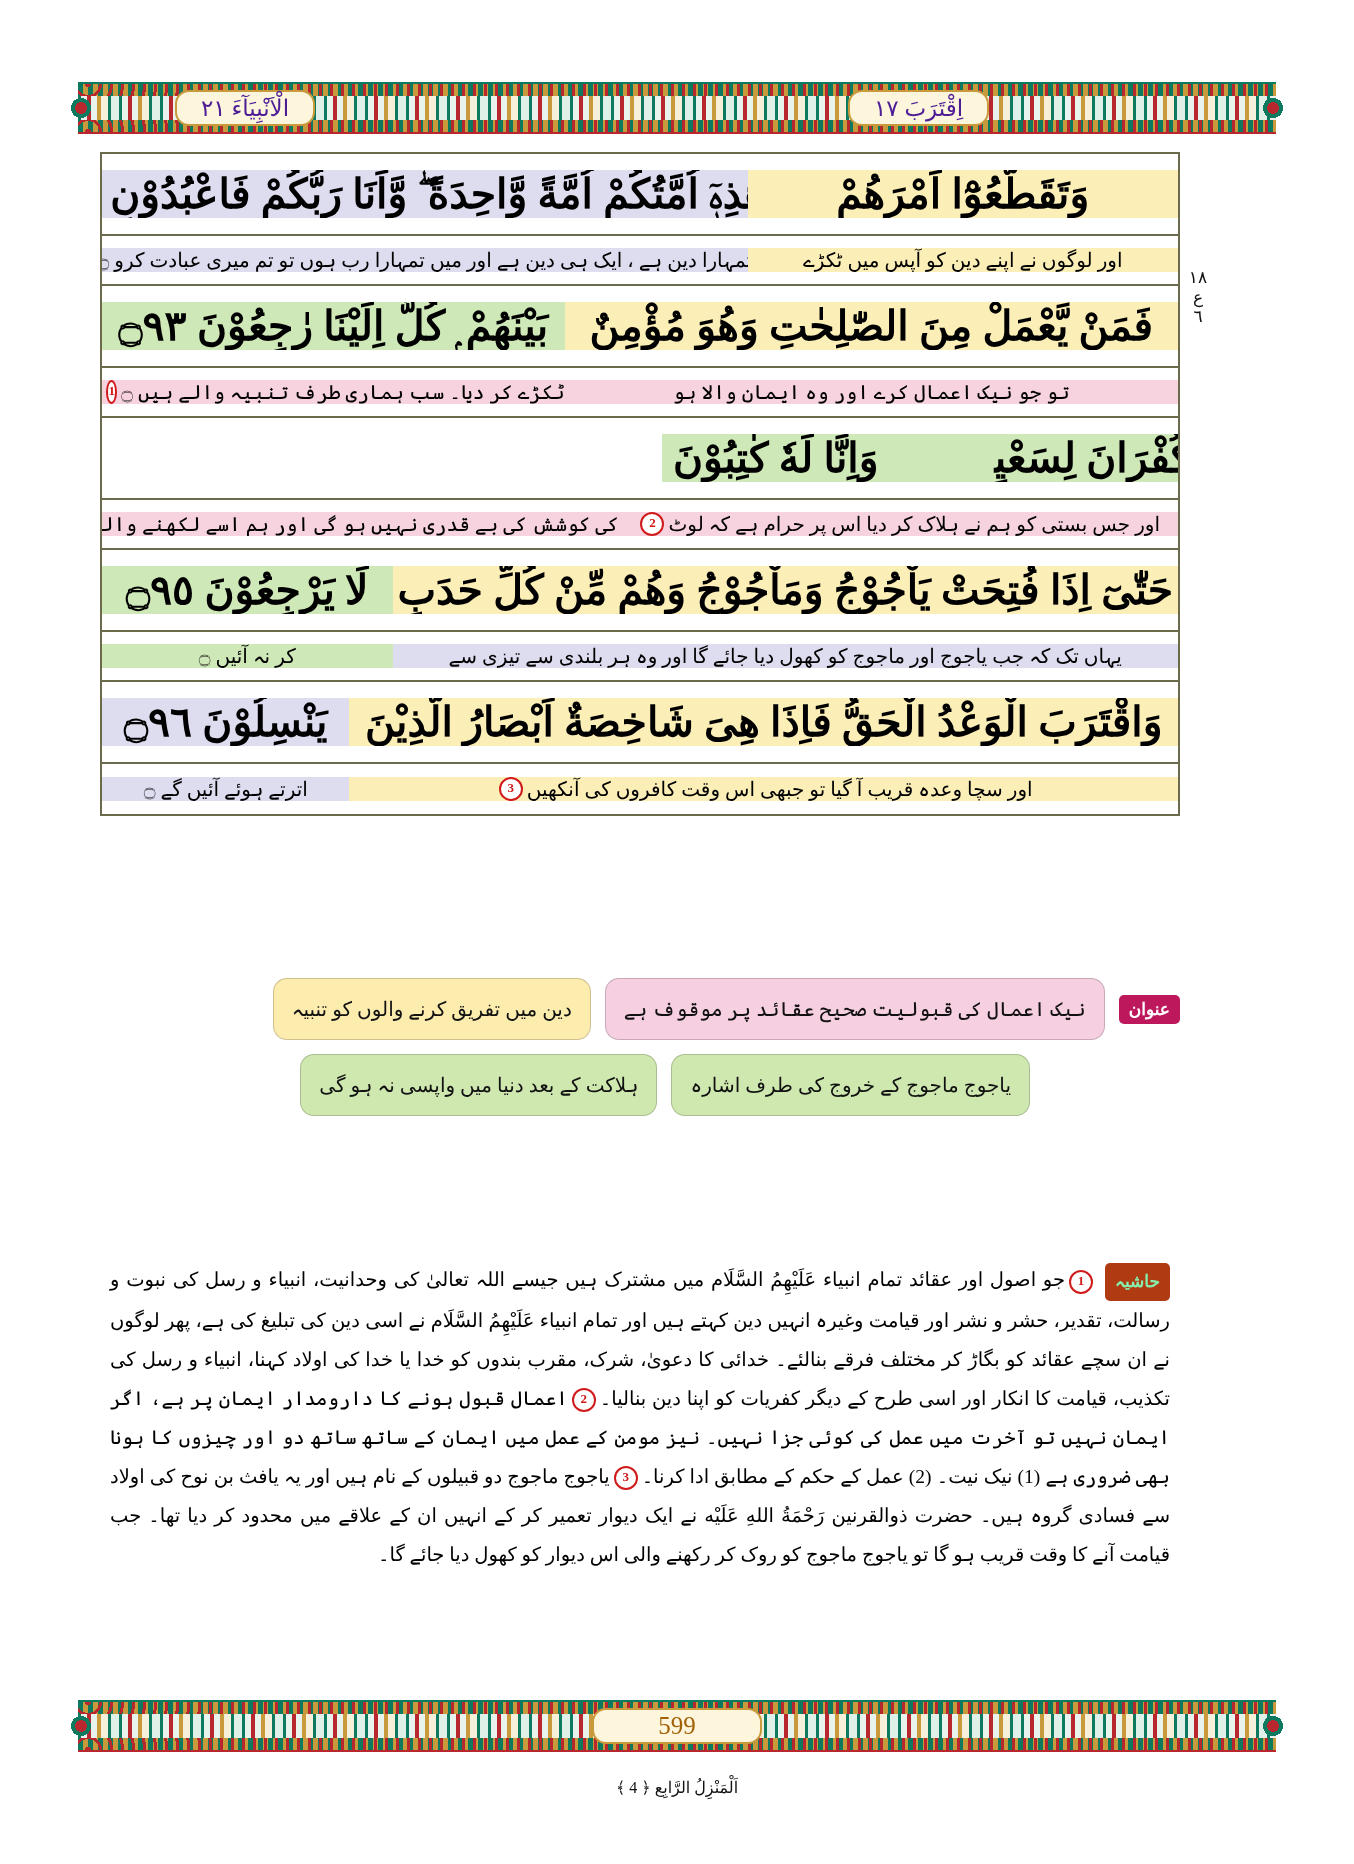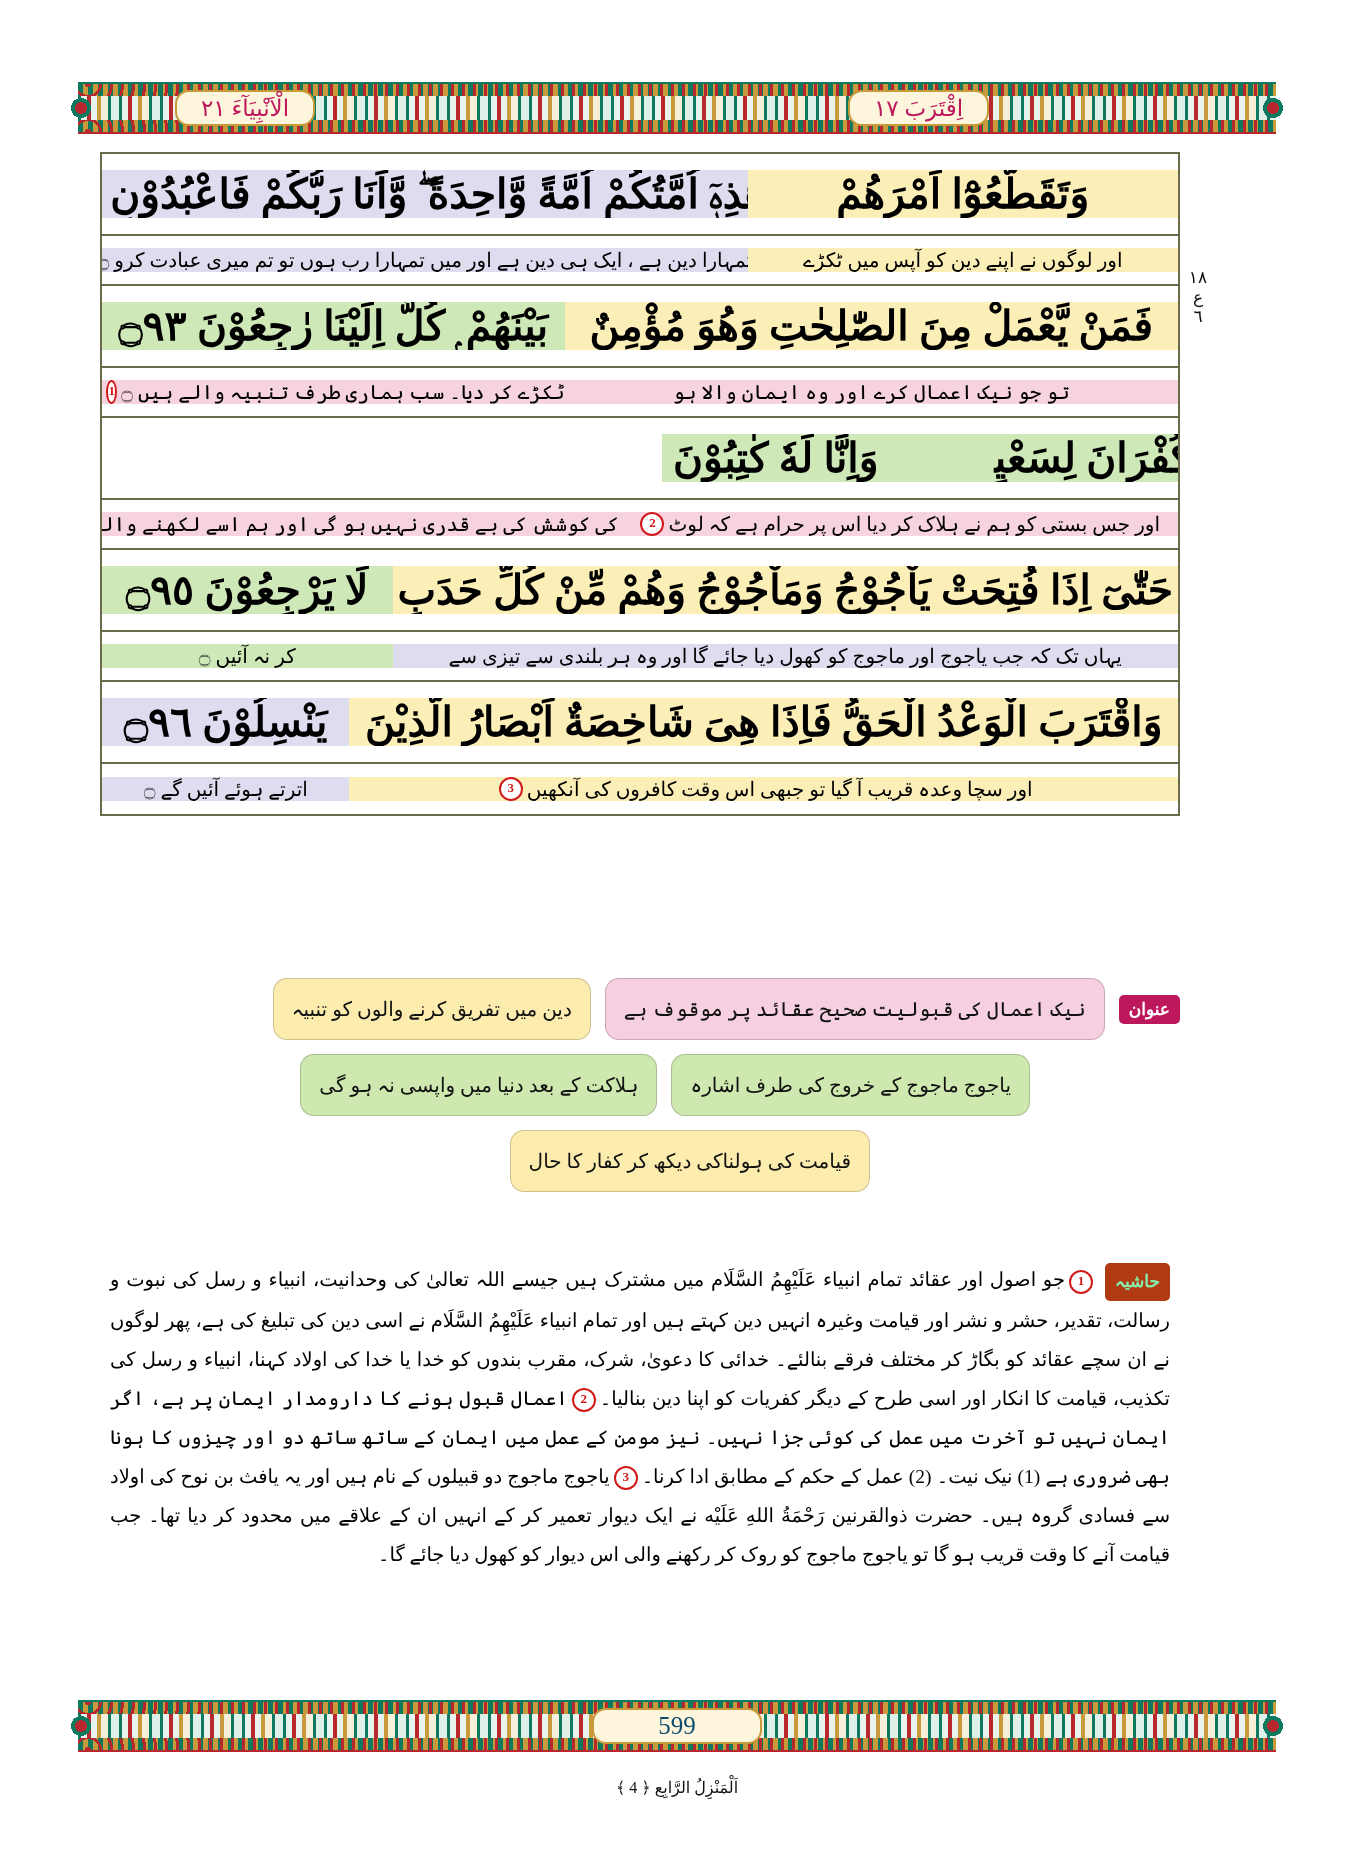--- a/index.html
+++ b/index.html
@@ -70,21 +70,21 @@
     background: #fdf6dc;
     border: 2px solid #c89a3c;
     border-radius: 14px;
     height: 36px;
     display: flex;
     align-items: center;
     justify-content: center;
     z-index: 6;
     font-family: "Liberation Serif", "DejaVu Serif", serif;
     font-size: 23px;
-    color: #be185d;
+    color: #4c1d95;
     direction: rtl;
     white-space: nowrap;
     padding: 0 24px;
     box-sizing: border-box;
   }
   #surah-cartouche { left: 175px; top: 90px; min-width: 134px; }
   #para-cartouche  { left: 848px; top: 90px; min-width: 134px; }
 
   #page-number-cartouche {
     position: absolute;
@@ -92,21 +92,21 @@
     top: 1708px;
     width: 170px;
     height: 36px;
     background: #fdf6dc;
     border: 2px solid #c89a3c;
     border-radius: 14px;
     display: flex;
     align-items: center;
     justify-content: center;
     font-size: 25px;
-    color: #0c4a6e;
+    color: #a16207;
     z-index: 6;
     box-sizing: border-box;
   }
 
   
   #verse-table {
     position: absolute;
     left: 100px;
     top: 152px;
     width: 1080px;
@@ -347,23 +347,20 @@
   <div id="topic-section">
       <div class="topic-row">
         <span class="topic-label">عنوان</span>
         <span class="topic-pill pill-pink">نیک اعمال کی قبولیت صحیح عقائد پر موقوف ہے</span>
         <span class="topic-pill pill-yellow">دین میں تفریق کرنے والوں کو تنبیہ</span>
       </div>
       <div class="topic-row row-indent-1">
         <span class="topic-pill pill-green">یاجوج ماجوج کے خروج کی طرف اشارہ</span>
         <span class="topic-pill pill-green">ہلاکت کے بعد دنیا میں واپسی نہ ہو گی</span>
       </div>
-      <div class="topic-row row-indent-2">
-        <span class="topic-pill pill-yellow">قیامت کی ہولناکی دیکھ کر کفار کا حال</span>
-      </div>
     </div>
 
   <div id="footnote-section">
     <span id="footnote-label">حاشیہ</span><span class="fn-marker">1</span><span id="fn-text-1">جو اصول اور عقائد تمام انبیاء عَلَیْهِمُ السَّلَام میں مشترک ہیں جیسے اللہ تعالیٰ کی وحدانیت، انبیاء و رسل کی نبوت و رسالت، تقدیر، حشر و نشر اور قیامت وغیرہ انہیں دین کہتے ہیں اور تمام انبیاء عَلَیْهِمُ السَّلَام نے اسی دین کی تبلیغ کی ہے، پھر لوگوں نے ان سچے عقائد کو بگاڑ کر مختلف فرقے بنالئے۔ خدائی کا دعویٰ، شرک، مقرب بندوں کو خدا یا خدا کی اولاد کہنا، انبیاء و رسل کی تکذیب، قیامت کا انکار اور اسی طرح کے دیگر کفریات کو اپنا دین بنالیا۔</span><span class="fn-marker">2</span><span id="fn-text-2">اعمال قبول ہونے کا دارومدار ایمان پر ہے، اگر ایمان نہیں تو آخرت میں عمل کی کوئی جزا نہیں۔ نیز مومن کے عمل میں ایمان کے ساتھ ساتھ دو اور چیزوں کا ہونا بھی ضروری ہے (1) نیک نیت۔ (2) عمل کے حکم کے مطابق ادا کرنا۔</span><span class="fn-marker">3</span><span id="fn-text-3">یاجوج ماجوج دو قبیلوں کے نام ہیں اور یہ یافث بن نوح کی اولاد سے فسادی گروہ ہیں۔ حضرت ذوالقرنین رَحْمَةُ اللهِ عَلَيْه نے ایک دیوار تعمیر کر کے انہیں ان کے علاقے میں محدود کر دیا تھا۔ جب قیامت آنے کا وقت قریب ہو گا تو یاجوج ماجوج کو روک کر رکھنے والی اس دیوار کو کھول دیا جائے گا۔</span>
   </div>
 
   <div id="footer-band" class="ornament-band"></div>
   <div class="band-edge" style="left:70px; top:1712px;"></div>
   <div class="band-edge" style="left:1262px; top:1712px;"></div>
 

